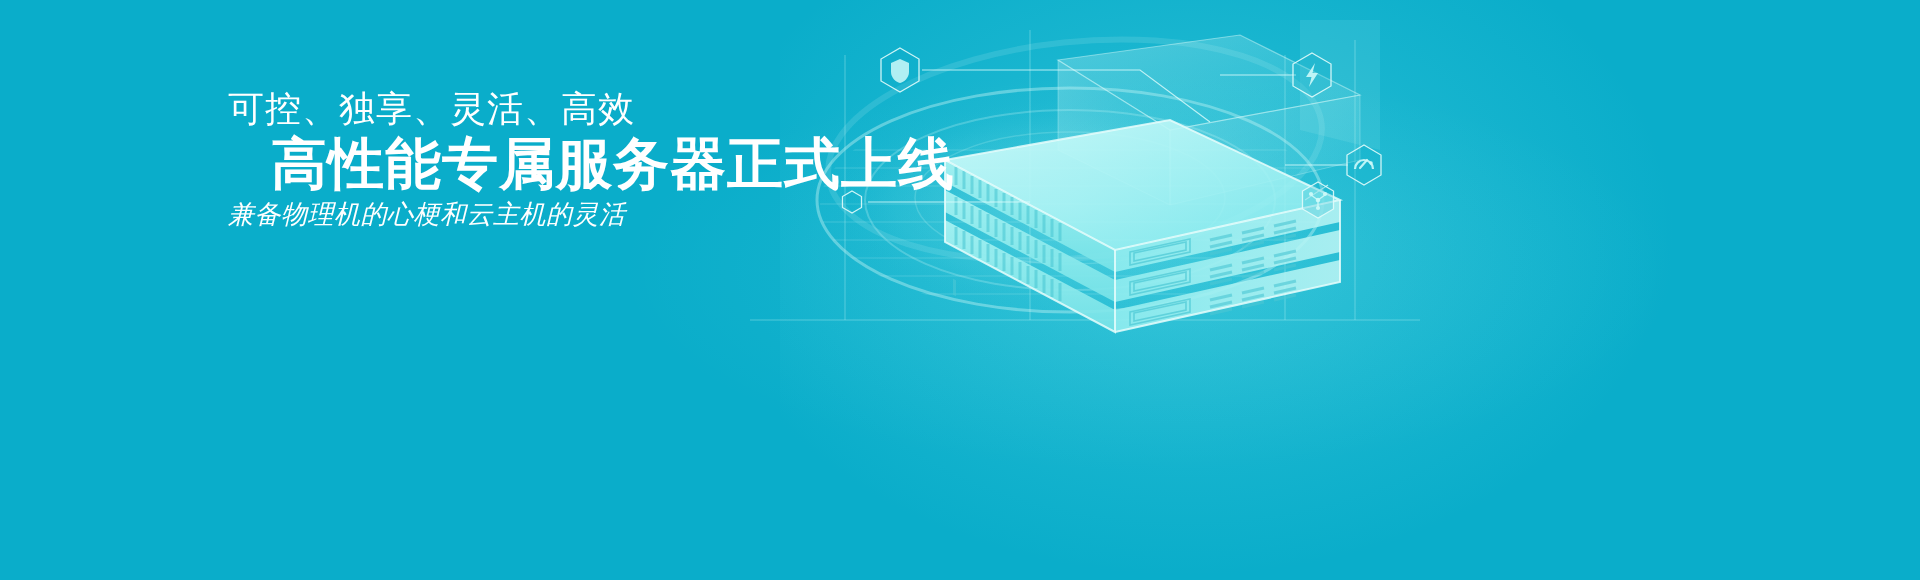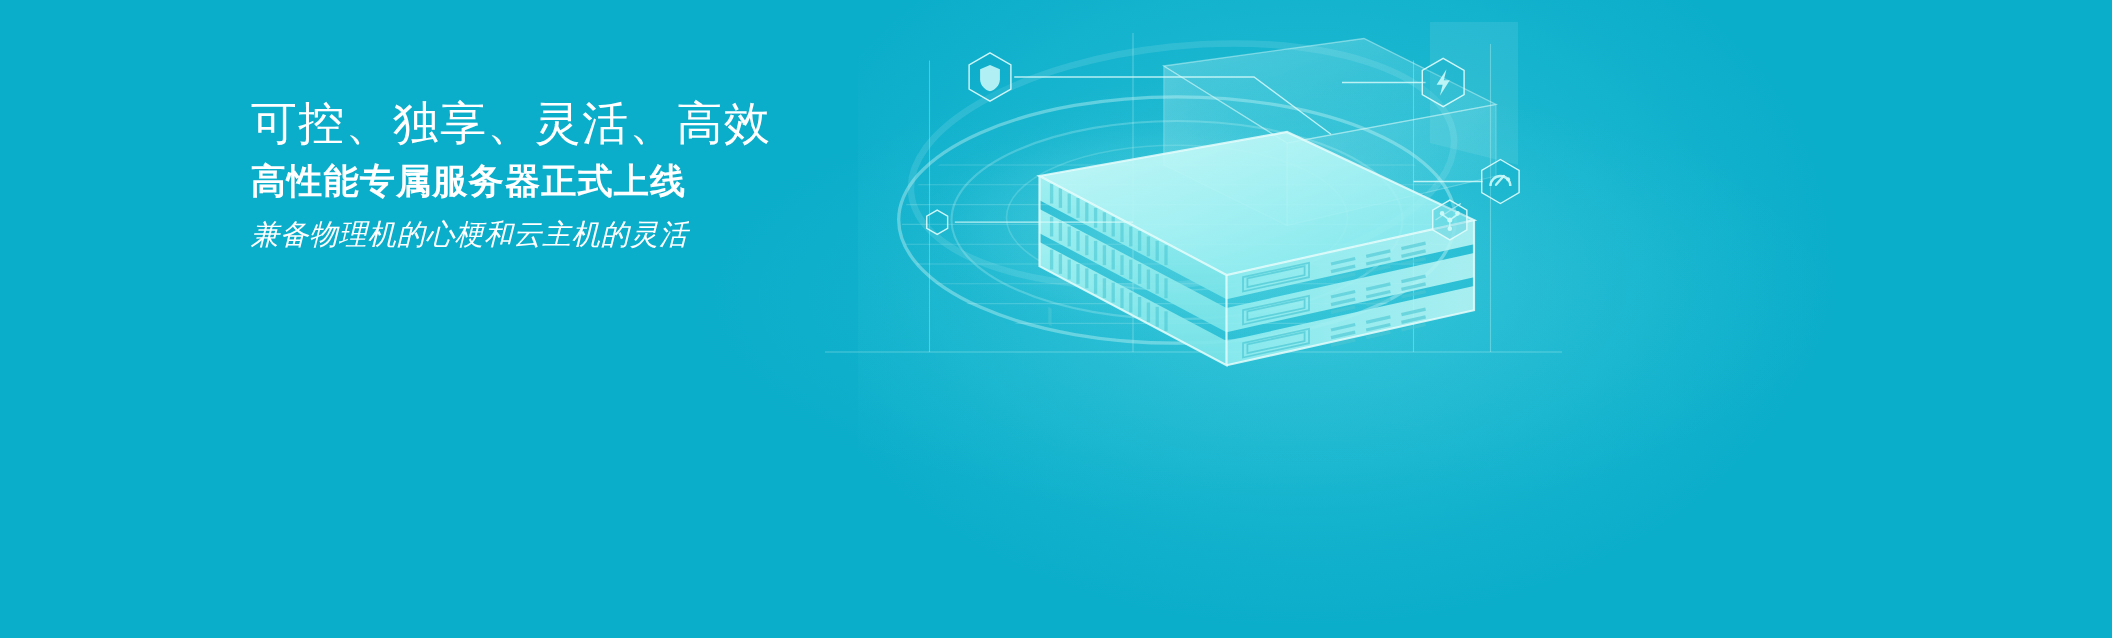--- a/index.html
+++ b/index.html
@@ -42,33 +42,35 @@
 
   
   .copy {
     position: absolute;
     left: 228px;
     top: 88px;
     width: 620px;
   }
   .headline-sub {
     color: #ffffff;
-    font-size: 42px;
+    font-size: 36px;
     line-height: 47px;
     letter-spacing: 1px;
     font-weight: 400;
     white-space: nowrap;
+    font-family: Liberation Mono, monospace;
   }
   .headline-main {
     color: #ffffff;
-    font-size: 32px;
+    font-size: 56px;
     line-height: 58px;
     letter-spacing: 1px;
     font-weight: 700;
     white-space: nowrap;
+    margin-left: 43px;
   }
   .headline-tag {
     color: #ffffff;
     font-size: 26px;
     line-height: 42px;
     letter-spacing: 0.5px;
     font-weight: 400;
     white-space: nowrap;
     font-style: italic;
   }

